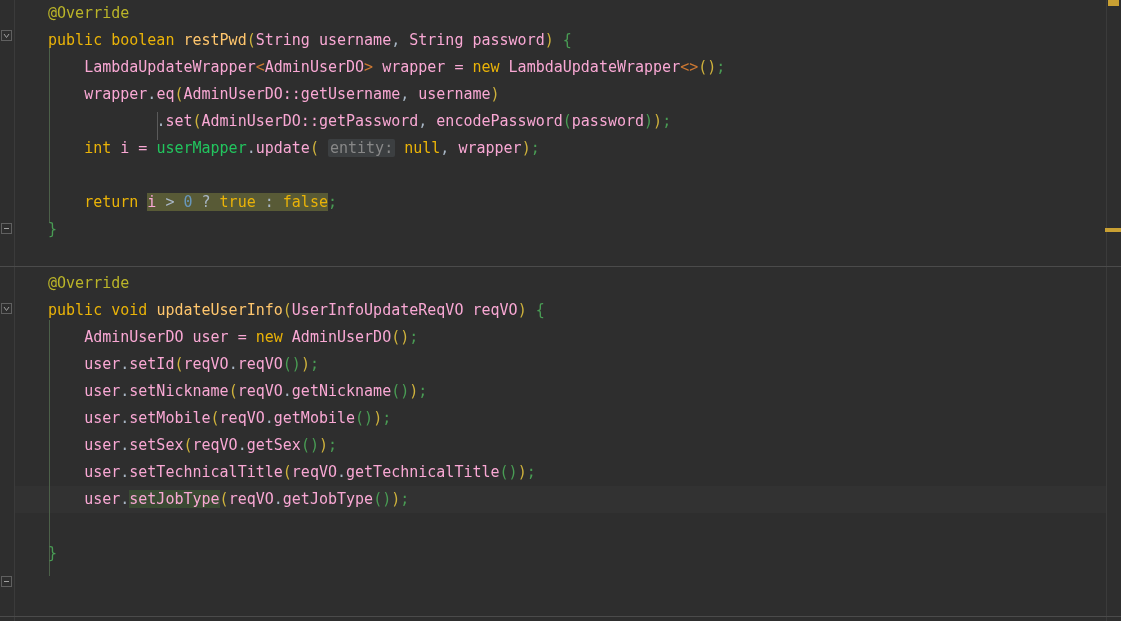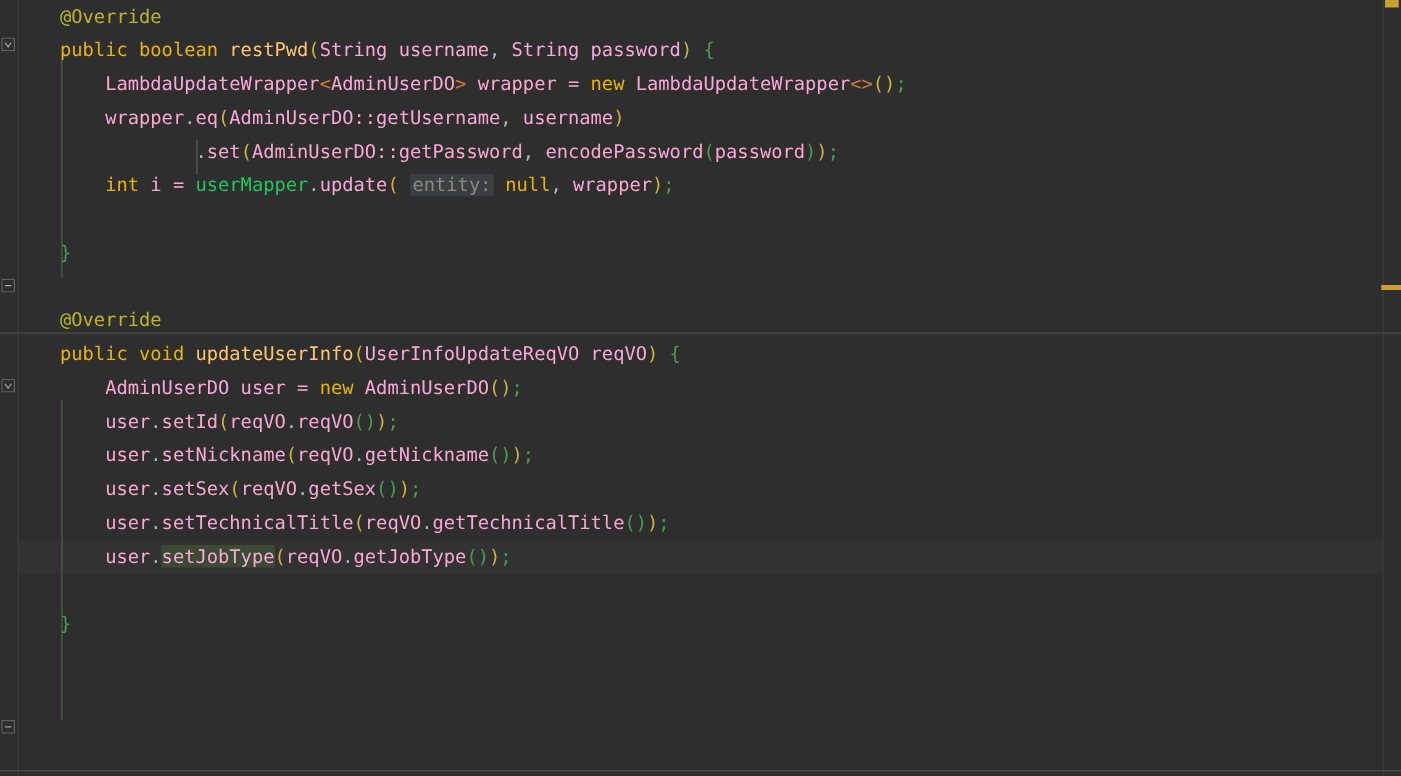--- a/index.html
+++ b/index.html
@@ -199,35 +199,37 @@
     <div class="line"><span class="txt">    <span class="ident">LambdaUpdateWrapper</span><span class="angle">&lt;</span><span class="ident">AdminUserDO</span><span class="angle">&gt;</span><span class="ident"> wrapper = </span><span class="kw">new</span><span class="ident"> LambdaUpdateWrapper</span><span class="angle">&lt;&gt;</span><span class="paren-y">()</span><span class="semi">;</span></span></div>
 
     <div class="line"><span class="txt">    <span class="ident">wrapper</span><span class="punct">.</span><span class="ident">eq</span><span class="paren-y">(</span><span class="ident">AdminUserDO::getUsername</span><span class="punct">, </span><span class="ident">username</span><span class="paren-y">)</span></span></div>
 
     <div class="line"><span class="txt">            <span class="punct">.</span><span class="ident">set</span><span class="paren-y">(</span><span class="ident">AdminUserDO::getPassword</span><span class="punct">, </span><span class="ident">encodePassword</span><span class="paren-g">(</span><span class="ident">password</span><span class="paren-g">)</span><span class="paren-y">)</span><span class="semi">;</span></span></div>
 
     <div class="line"><span class="txt">    <span class="kw">int</span><span class="ident"> i = </span><span class="field">userMapper</span><span class="punct">.</span><span class="ident">update</span><span class="paren-y">( </span><span class="hint">entity:</span><span class="kw"> null</span><span class="punct">, </span><span class="ident">wrapper</span><span class="paren-y">)</span><span class="semi">;</span></span></div>
 
     <div class="line"><span class="txt"> </span></div>
 
+    <div class="line"><span class="txt">    <span class="kw">return</span> <span class="sel"><span class="ident">i</span><span class="punct"> &gt; </span><span class="num">0</span><span class="punct"> ? </span><span class="kw">true</span><span class="punct"> : </span><span class="kw">false</span></span><span class="semi">;</span></span></div>
 
     <div class="line"><span class="txt"><span class="semi">}</span></span></div>
 
     <div class="line"><span class="txt"> </span></div>
 
     <div class="line"><span class="txt"><span class="anno">@Override</span></span></div>
 
     <div class="line"><span class="txt"><span class="kw">public</span><span class="ident"> </span><span class="kw">void</span><span class="ident"> </span><span class="mname">updateUserInfo</span><span class="paren-y">(</span><span class="ident">UserInfoUpdateReqVO</span><span class="ident"> reqVO</span><span class="paren-y">)</span><span class="semi"> {</span></span></div>
 
     <div class="line"><span class="txt">    <span class="ident">AdminUserDO</span><span class="ident"> user = </span><span class="kw">new</span><span class="ident"> AdminUserDO</span><span class="paren-y">()</span><span class="semi">;</span></span></div>
 
     <div class="line"><span class="txt">    <span class="ident">user</span><span class="punct">.</span><span class="ident">setId</span><span class="paren-y">(</span><span class="ident">reqVO</span><span class="punct">.</span><span class="ident">reqVO</span><span class="paren-g">()</span><span class="paren-y">)</span><span class="semi">;</span></span></div>
 
     <div class="line"><span class="txt">    <span class="ident">user</span><span class="punct">.</span><span class="ident">setNickname</span><span class="paren-y">(</span><span class="ident">reqVO</span><span class="punct">.</span><span class="ident">getNickname</span><span class="paren-g">()</span><span class="paren-y">)</span><span class="semi">;</span></span></div>
 
+    <div class="line"><span class="txt">    <span class="ident">user</span><span class="punct">.</span><span class="ident">setMobile</span><span class="paren-y">(</span><span class="ident">reqVO</span><span class="punct">.</span><span class="ident">getMobile</span><span class="paren-g">()</span><span class="paren-y">)</span><span class="semi">;</span></span></div>
 
     <div class="line"><span class="txt">    <span class="ident">user</span><span class="punct">.</span><span class="ident">setSex</span><span class="paren-y">(</span><span class="ident">reqVO</span><span class="punct">.</span><span class="ident">getSex</span><span class="paren-g">()</span><span class="paren-y">)</span><span class="semi">;</span></span></div>
 
     <div class="line"><span class="txt">    <span class="ident">user</span><span class="punct">.</span><span class="ident">setTechnicalTitle</span><span class="paren-y">(</span><span class="ident">reqVO</span><span class="punct">.</span><span class="ident">getTechnicalTitle</span><span class="paren-g">()</span><span class="paren-y">)</span><span class="semi">;</span></span></div>
 
     <div class="line caret-line"><span class="txt">    <span class="ident">user</span><span class="punct">.</span><span class="occurrence ident">setJobType</span><span class="paren-y">(</span><span class="ident">reqVO</span><span class="punct">.</span><span class="ident">getJobType</span><span class="paren-g">()</span><span class="paren-y">)</span><span class="semi">;</span></span></div>
 
     <div class="line"><span class="txt"> </span></div>
 
 

